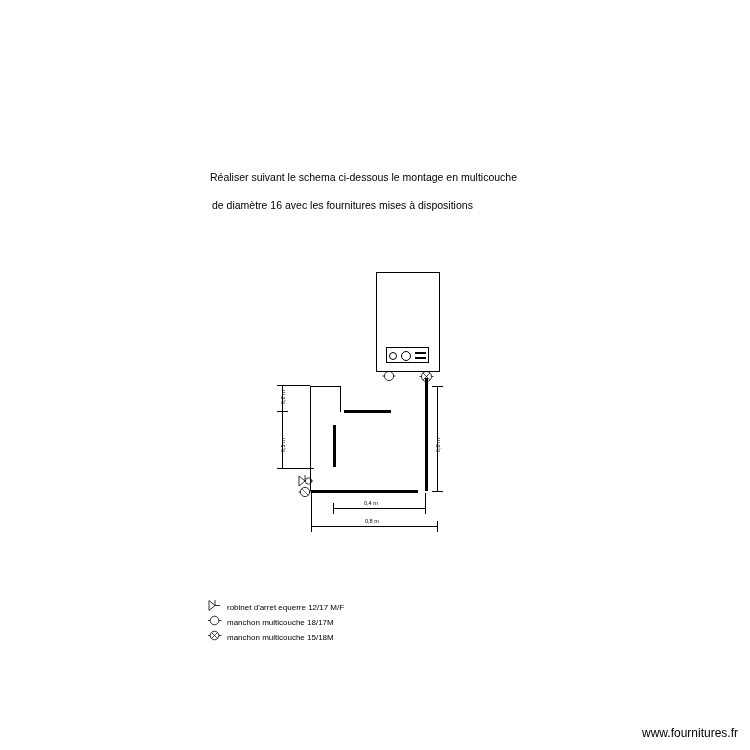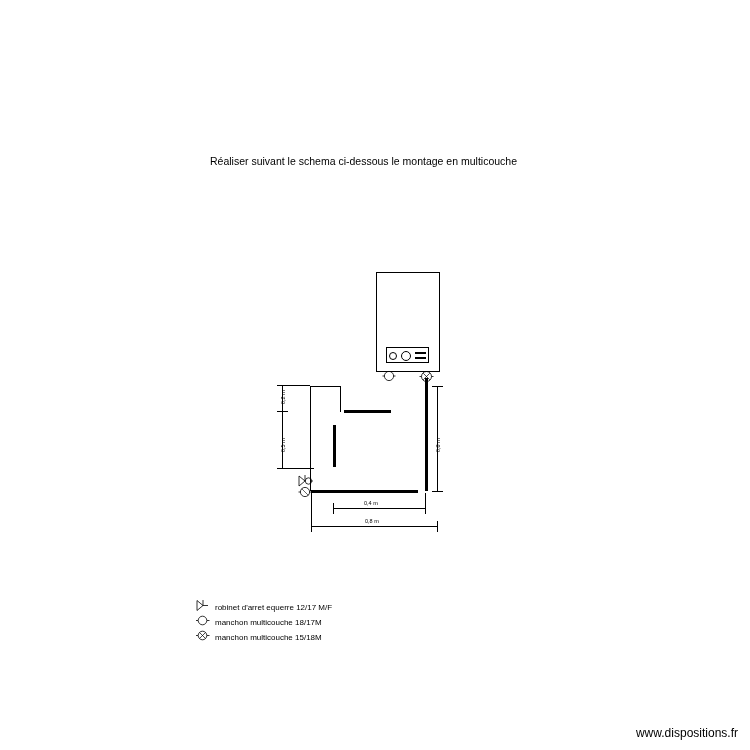--- a/index.html
+++ b/index.html
@@ -17,21 +17,21 @@
   }
   #canvas {
     position: absolute;
     left: 0; top: 0;
     width: 750px;
     height: 750px;
   }
   .title-block {
     position: absolute;
     left: 210px;
-    top: 140px;
+    top: 156px;
     width: 380px;
     font-size: 10.5px;
     line-height: 14px;
     color: #000;
     white-space: pre-line;
   }
   .title-line2 {
     padding-left: 2px;
   }
   .footer {
@@ -84,21 +84,21 @@
     transform: rotate(-90deg);
   }
   
   .sym {
     position: absolute;
   }
   .sym svg { display: block; overflow: visible; }
   
   .legend {
     position: absolute;
-    left: 193px;
+    left: 205px;
     top: 598px;
     font-size: 8px;
     line-height: 15px;
   }
   .legend-row {
     position: relative;
     height: 15px;
     padding-left: 22px;
     white-space: nowrap;
   }
@@ -115,20 +115,21 @@
     padding-top: 2px;
   }
 </style>
 </head>
 <body>
 
 <div id="canvas">
 
   <div class="title-block">
     <div>Réaliser suivant le schema ci-dessous le montage en multicouche</div>
+    <div class="title-line2"> de diamètre 16 avec les fournitures mises à dispositions</div>
   </div>
 
   <div class="boiler" style="left:376px; top:272px; width:64px; height:100px;"></div>
 
   <div class="boiler-panel" style="left:386px; top:347px; width:43px; height:16px;">
     <div class="boiler-dot" style="left:2px; top:4px; width:8px; height:8px;"></div>
     <div class="boiler-dot" style="left:14px; top:3px; width:10px; height:10px;"></div>
     <div class="boiler-bar" style="left:28px; top:4px; width:11px; height:2px;"></div>
     <div class="boiler-bar" style="left:28px; top:9px; width:11px; height:2px;"></div>
   </div>
@@ -243,15 +244,15 @@
           <line x1="12" y1="6.5" x2="14.5" y2="6.5" stroke="#000" stroke-width="0.8"></line>
           <line x1="4.5" y1="3.5" x2="10.5" y2="9.5" stroke="#000" stroke-width="0.7"></line>
           <line x1="10.5" y1="3.5" x2="4.5" y2="9.5" stroke="#000" stroke-width="0.7"></line>
         </svg>
       </span>
       <span class="legend-text">manchon multicouche 15/18M</span>
     </div>
 
   </div>
 
-  <div class="footer">www.dispositions.fr</div>
+  <div class="footer">www.fournitures.fr</div>
 
 </div>
 
 </body></html>

